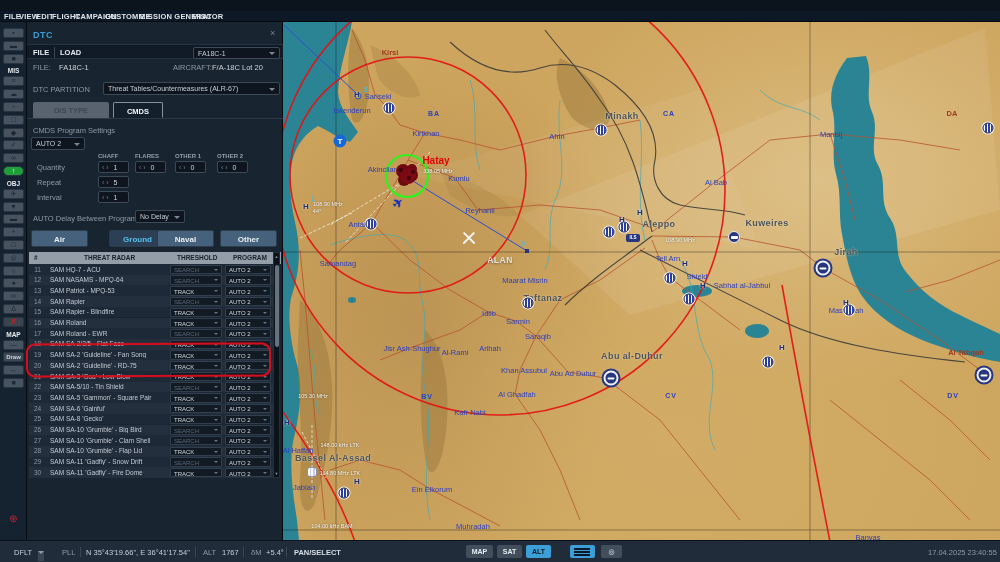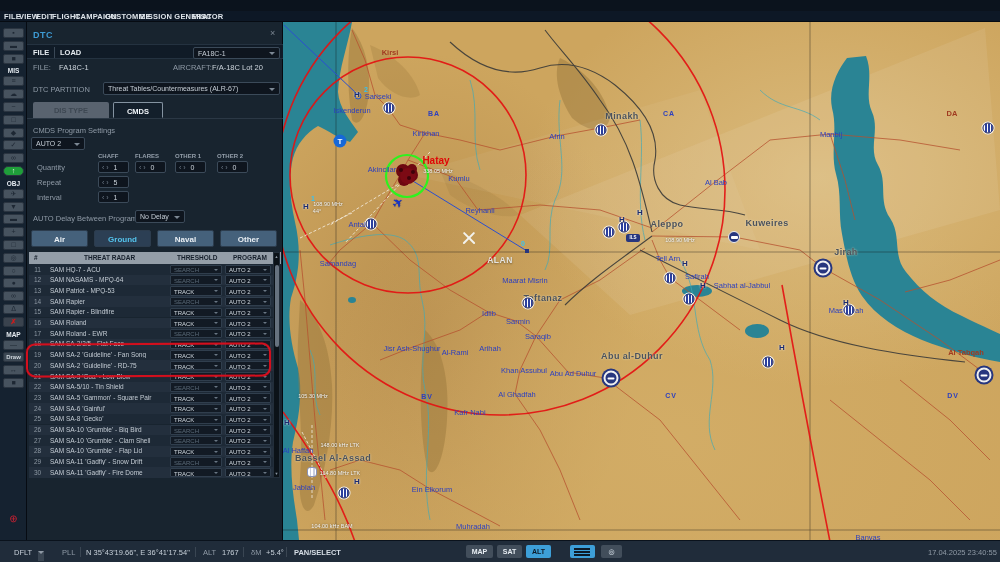--- a/index.html
+++ b/index.html
@@ -287,26 +287,26 @@
       <div class="lbl white" style="left: 34px; top: 189px;">44°</div>
       <div class="lbl cyan" style="left: 83px; top: 67px;">2</div>
       <div class="lbl cyan" style="left: 240px; top: 221px;">0</div>
       <div class="lbl cyan" style="left: 30px; top: 176px;">1</div>
       <div class="lbl town" style="left: 274px; top: 114px;">Afrin</div>
       <div class="lbl city" style="left: 339px; top: 94px;">Minakh</div>
       <div class="lbl code" style="left: 386px; top: 91px;">CA</div>
       <div class="lbl town" style="left: 548px; top: 112px;">Manbij</div>
       <div class="lbl brown" style="left: 669px; top: 91px;">DA</div>
       <div class="lbl town" style="left: 433px; top: 160px;">Al Bab</div>
-      <div class="lbl city" style="left: 384px; top: 202px; text-align: right;">Aleppo</div>
+      <div class="lbl city" style="left: 376px; top: 202px; text-align: right;">Aleppo</div>
       <div class="lbl white" style="left: 397px; top: 218px;">108.90 MHz</div>
       <div class="lbl city" style="left: 484px; top: 201px;">Kuweires</div>
       <div class="lbl city" style="left: 563px; top: 230px;">Jirah</div>
       <div class="lbl town" style="left: 385px; top: 236px;">Tell Arn</div>
-      <div class="lbl town" style="left: 414px; top: 254px;">Safirah</div>
+      <div class="lbl town" style="left: 414px; top: 254px;">Shield</div>
       <div class="lbl town" style="left: 459px; top: 263px;">Sabhat al-Jabbul</div>
       <div class="lbl town" style="left: 218px; top: 258px; padding-left: 48px;">Maarat Misrin</div>
       <div class="lbl city" style="left: 260px; top: 276px;">Taftanaz</div>
       <div class="lbl town" style="left: 206px; top: 291px;">Idlib</div>
       <div class="lbl town" style="left: 235px; top: 299px;">Sarmin</div>
       <div class="lbl town" style="left: 255px; top: 314px;">Saraqib</div>
       <div class="lbl town" style="left: 129px; top: 326px;">Jisr Ash-Shughur</div>
       <div class="lbl town" style="left: 172px; top: 330px;">Al-Rami</div>
       <div class="lbl town" style="left: 207px; top: 326px;">Arihah</div>
       <div class="lbl town" style="left: 241px; top: 348px;">Khan Assubul</div>
@@ -480,21 +480,21 @@
     <div class="stp abs" style="left:71px;top:154px;width:31px;height:12px">5</div>
 
     <div class="abs lab" style="left:10px;top:171px">Interval</div>
     <div class="stp abs" style="left:71px;top:169px;width:31px;height:12px">1</div>
 
     <div class="abs lab" style="left:6px;top:192px">AUTO Delay Between Programs</div>
     <div class="dd abs" style="left:108px;top:188px;width:50px;height:13px">No Delay</div>
 
     <div id="catbtns">
         <div class="catbtn" style="left: 4px; width: 57px;">Air</div>
-        <div class="catbtn active" style="left: 67px; width: 57px;">Ground</div>
+        <div class="catbtn active" style="left: 82px; width: 57px;">Ground</div>
         <div class="catbtn" style="left: 130px; width: 57px;">Naval</div>
         <div class="catbtn" style="left: 193px; width: 57px;">Other</div>
       </div>
 
     <div id="thead">
       <span style="left:5px">#</span>
       <span style="left:55px">THREAT RADAR</span>
       <span style="left:148px">THRESHOLD</span>
       <span style="left:204px">PROGRAM</span>
     </div>

